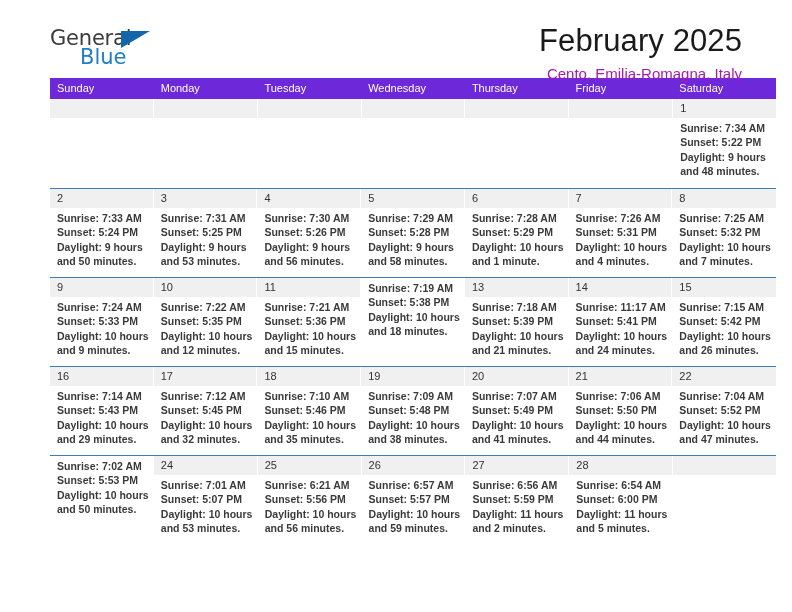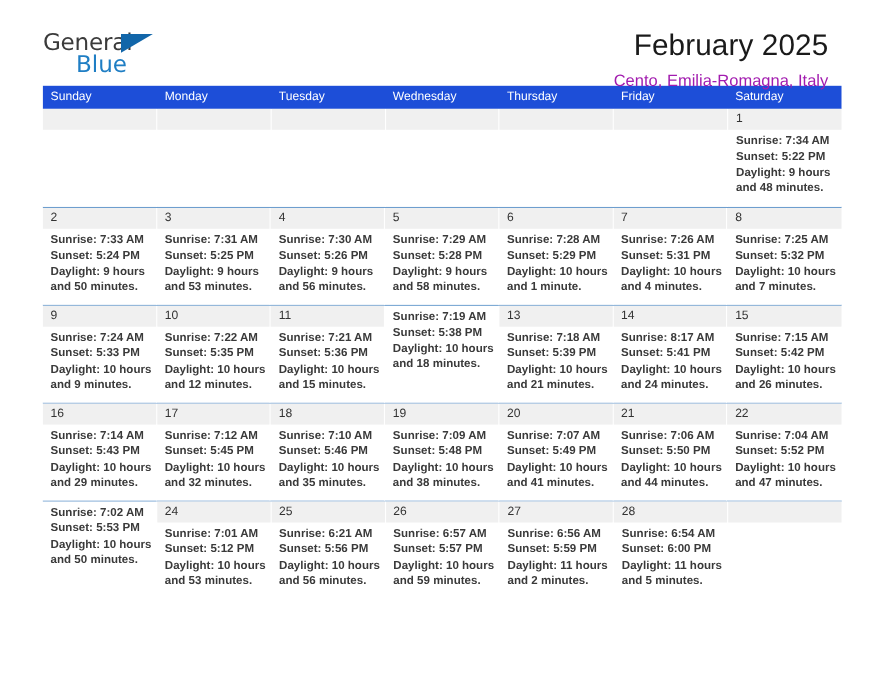--- a/index.html
+++ b/index.html
@@ -12,21 +12,21 @@
     height: 612px;
     background: #ffffff;
     font-family: "Liberation Sans", sans-serif;
     color: #222222;
     overflow: hidden;
   }
 
   .page {
     width: 792px;
     height: 596px;
-    padding: 0 39px;
+    padding: 0 50px;
     position: relative;
   }
 
   
   .header {
     display: flex;
     align-items: flex-start;
     justify-content: space-between;
     padding-top: 25px;
     height: 75px;
@@ -64,42 +64,42 @@
     height: 0;
     border-left: 29px solid #1266a9;
     border-bottom: 17px solid transparent;
   }
 
   .title-block {
     text-align: right;
     padding-top: 0px;
   }
   .title {
-    font-size: 27px;
+    font-size: 31px;
     font-weight: 400;
     color: #1a1a1a;
     line-height: 32px;
     letter-spacing: 0.1px;
   }
   .subtitle {
     font-size: 15px;
     font-weight: 400;
     color: #a21caf;
     line-height: 20px;
     margin-top: 7px;
   }
 
   
   .calendar {
     width: 726px;
     margin-top: 3px;
   }
   .weekday-row {
     display: flex;
-    background: #1d4ed8;
+    background: #6d28d9;
     height: 21px;
   }
   .weekday {
     flex: 1 1 0;
     color: #ffffff;
     font-size: 11px;
     line-height: 21px;
     padding-left: 7px;
     white-space: nowrap;
     overflow: hidden;
@@ -341,21 +341,21 @@
         <div class="day-body">
           <div>Sunrise: 7:18 AM</div>
           <div>Sunset: 5:39 PM</div>
           <div>Daylight: 10 hours</div>
           <div>and 21 minutes.</div>
         </div>
       </div>
       <div class="day-cell">
         <div class="day-number">14</div>
         <div class="day-body">
-          <div>Sunrise: 8:17 AM</div>
+          <div>Sunrise: 11:17 AM</div>
           <div>Sunset: 5:41 PM</div>
           <div>Daylight: 10 hours</div>
           <div>and 24 minutes.</div>
         </div>
       </div>
       <div class="day-cell">
         <div class="day-number">15</div>
         <div class="day-body">
           <div>Sunrise: 7:15 AM</div>
           <div>Sunset: 5:42 PM</div>
@@ -437,21 +437,21 @@
           <div>Sunrise: 7:02 AM</div>
           <div>Sunset: 5:53 PM</div>
           <div>Daylight: 10 hours</div>
           <div>and 50 minutes.</div>
         </div>
       </div>
       <div class="day-cell">
         <div class="day-number">24</div>
         <div class="day-body">
           <div>Sunrise: 7:01 AM</div>
-          <div>Sunset: 5:12 PM</div>
+          <div>Sunset: 5:07 PM</div>
           <div>Daylight: 10 hours</div>
           <div>and 53 minutes.</div>
         </div>
       </div>
       <div class="day-cell">
         <div class="day-number">25</div>
         <div class="day-body">
           <div>Sunrise: 6:21 AM</div>
           <div>Sunset: 5:56 PM</div>
           <div>Daylight: 10 hours</div>

